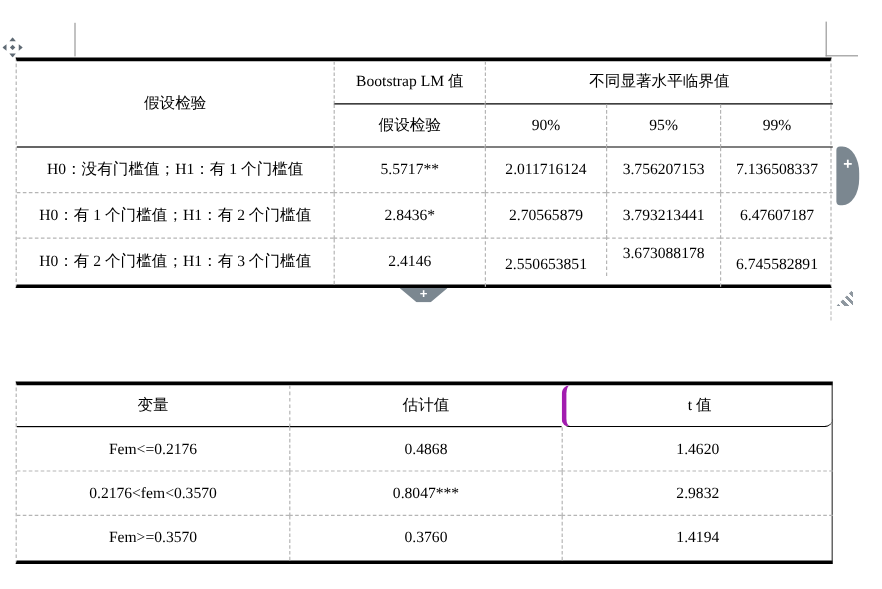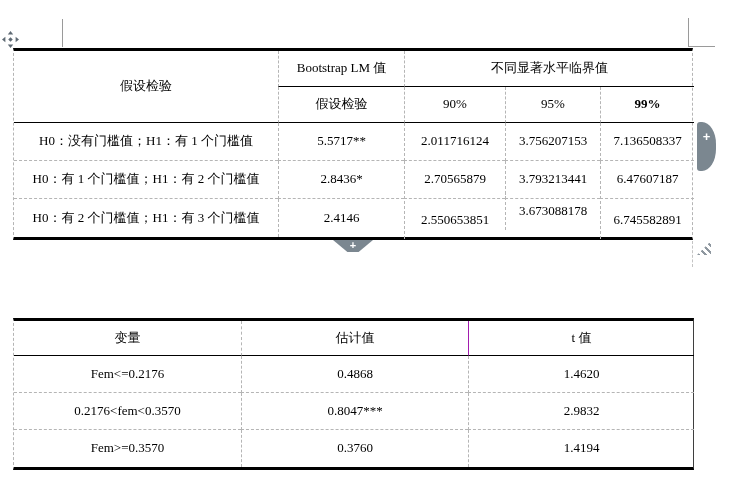--- a/index.html
+++ b/index.html
@@ -63,21 +63,21 @@
   }
   
   .t2 {
     position:absolute; left:13px; top:318px; width:681px;
     display:grid;
     grid-template-columns:227px 227px 226px;
     grid-template-rows:35px 37px 37px 37px;
     border-top:3px solid #000; border-bottom:3px solid #000;
     border-left:1px dashed #b5b5b5; border-right:1px solid #3f3f3f;
   }
-  .bl-solid { border-left:1px solid #a21caf; }
+  .bl-solid { border-left:4px solid #a21caf;border-radius:7px; }
 </style>
 </head>
 <body>
 
 <div class="canvas">
 
   <div class="mark mark-left-v"></div>
   <div class="mark mark-right-v"></div>
   <div class="mark mark-right-h"></div>
   <div class="dash-below"></div>
@@ -95,21 +95,21 @@
   </div>
 
   <div class="t1">
     <div class="c hyp-head bb-solid">假设检验</div>
     <div class="c lm-head bl bb-solid">Bootstrap LM 值</div>
     <div class="c crit-head bl bb-solid">不同显著水平临界值</div>
 
     <div class="c bl bb-solid" style="grid-area:2/2/3/3;">假设检验</div>
     <div class="c bl bb-solid" style="grid-area:2/3/3/4;">90%</div>
     <div class="c bl bb-solid" style="grid-area:2/4/3/5;">95%</div>
-    <div class="c bl bb-solid" style="grid-area:2/5/3/6;font-weight:bold;">99%</div>
+    <div class="c bl bb-solid" style="grid-area:2/5/3/6;">99%</div>
 
     <div class="c bb-dash">H0：没有门槛值；H1：有 1 个门槛值</div>
     <div class="c bl bb-dash">5.5717**</div>
     <div class="c bl bb-dash">2.011716124</div>
     <div class="c bl bb-dash">3.756207153</div>
     <div class="c bl bb-dash">7.136508337</div>
 
     <div class="c bb-dash">H0：有 1 个门槛值；H1：有 2 个门槛值</div>
     <div class="c bl bb-dash">2.8436*</div>
     <div class="c bl bb-dash">2.70565879</div>

